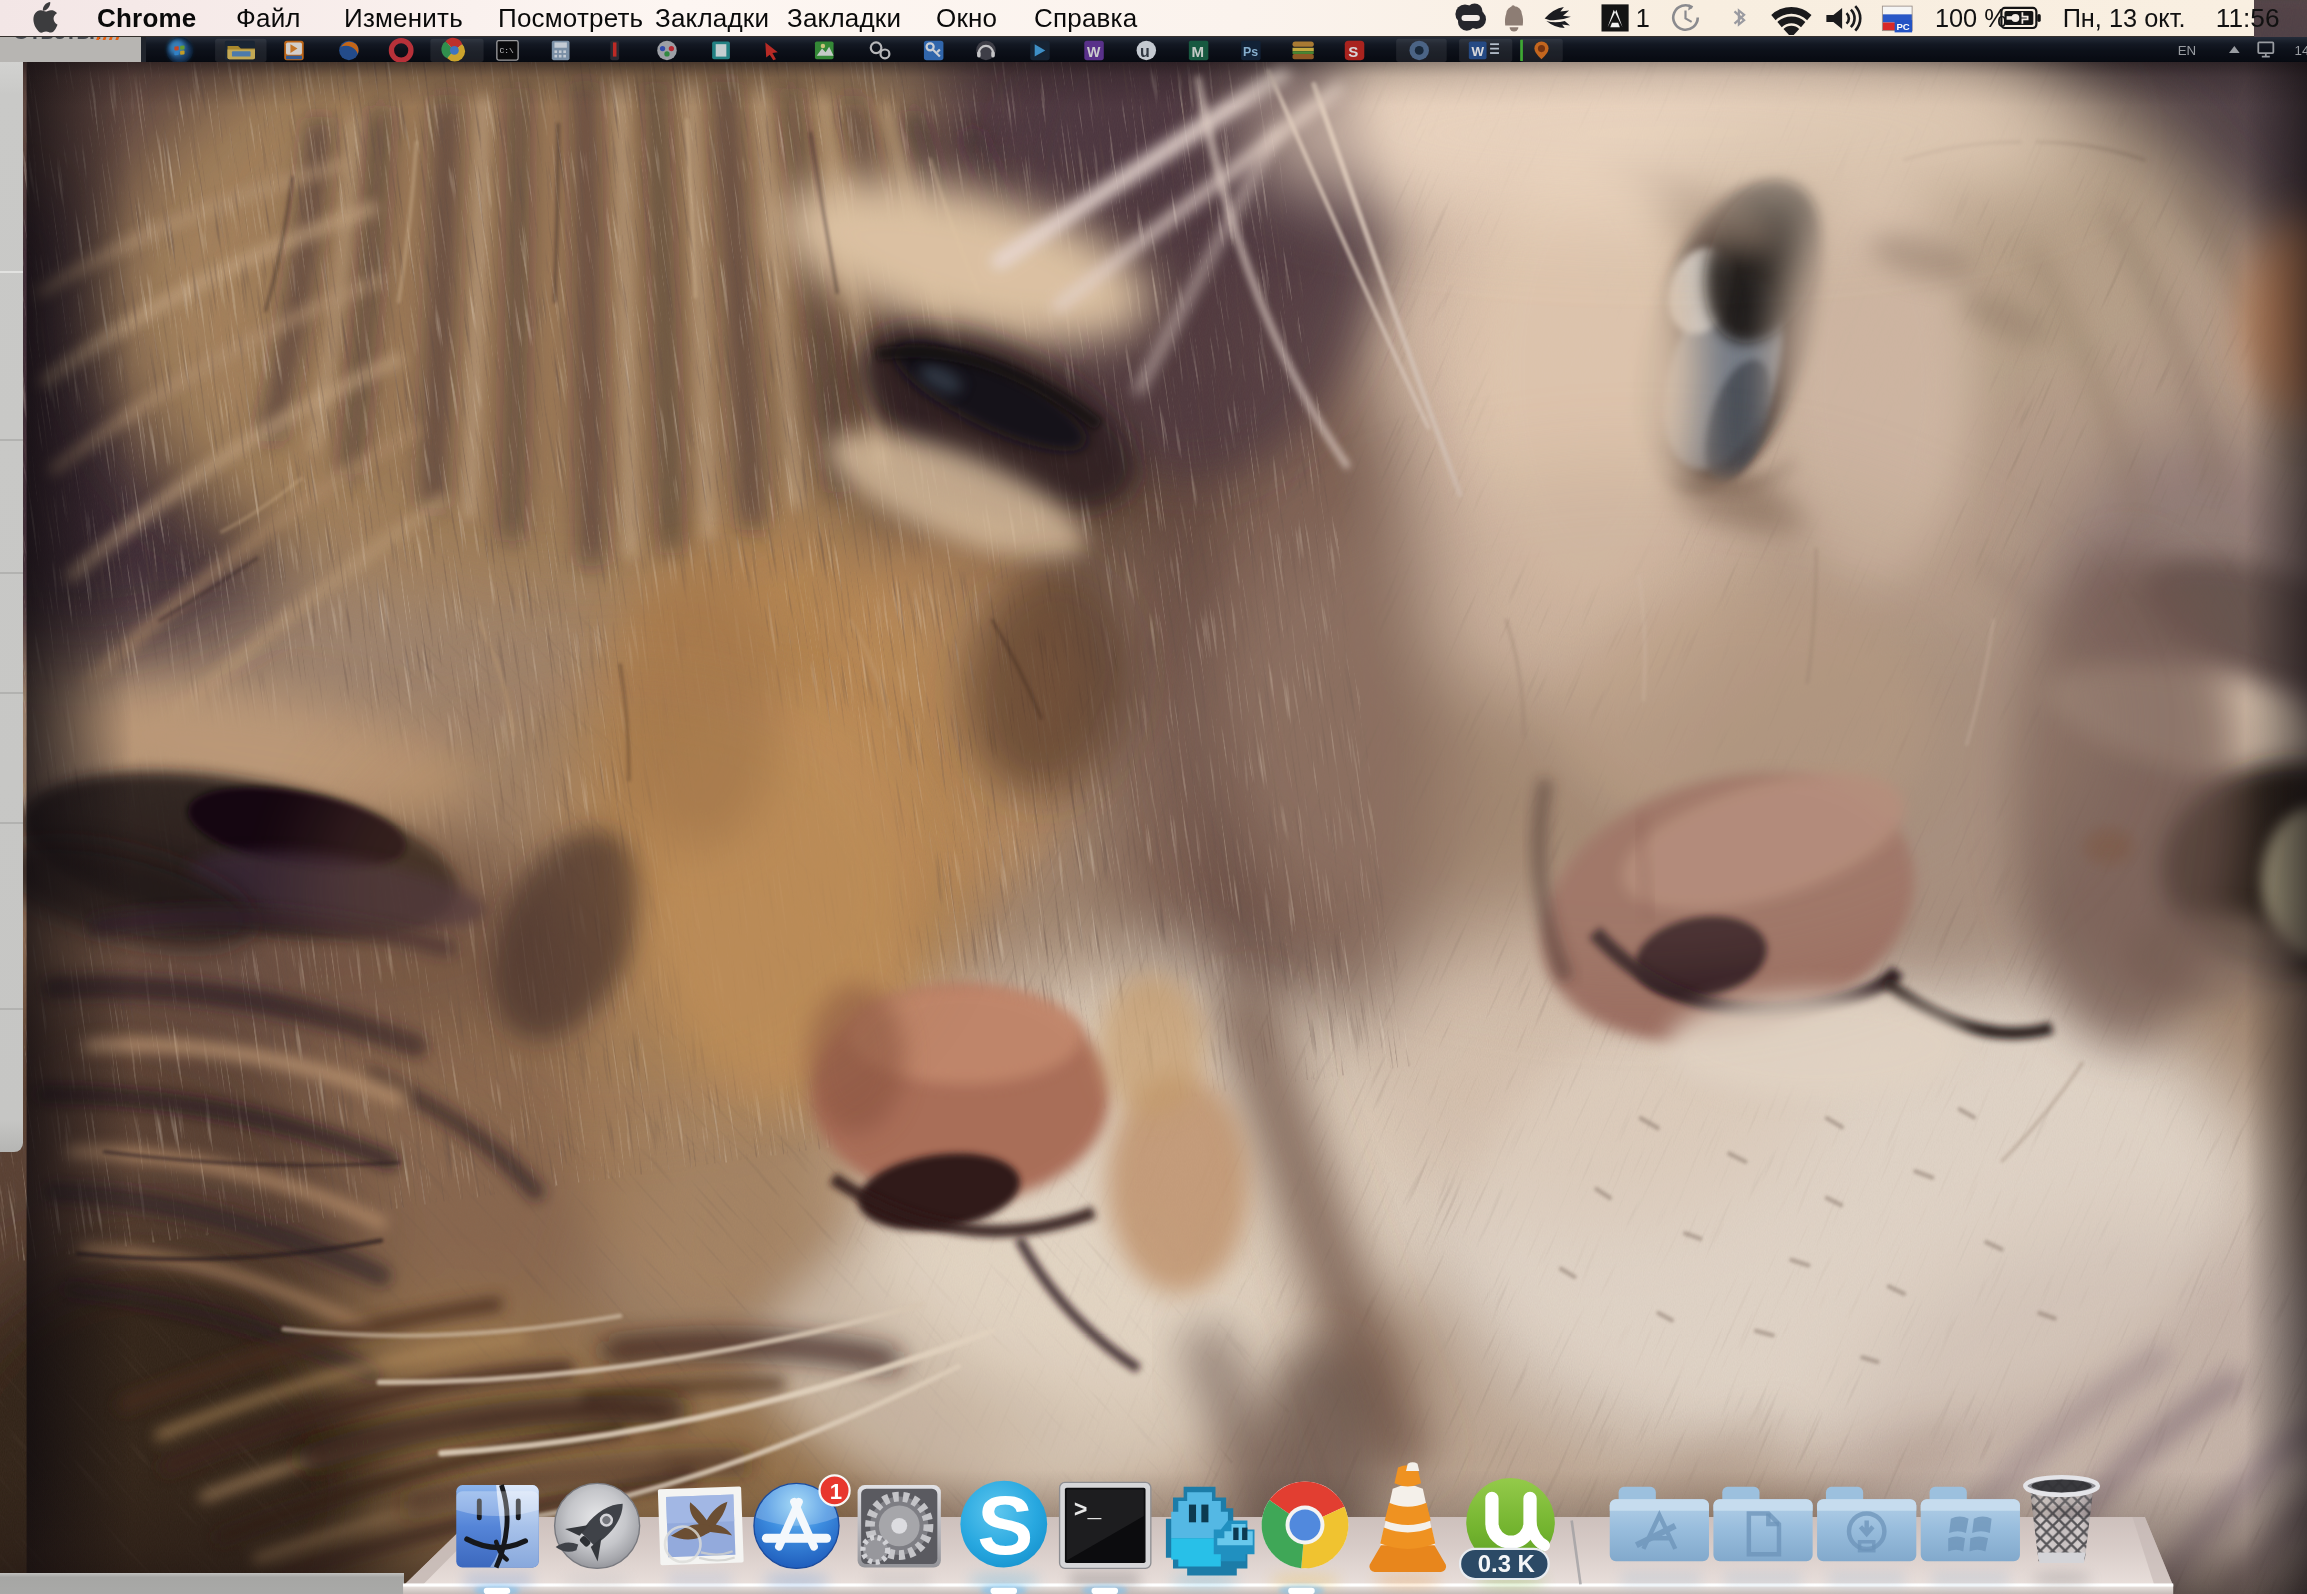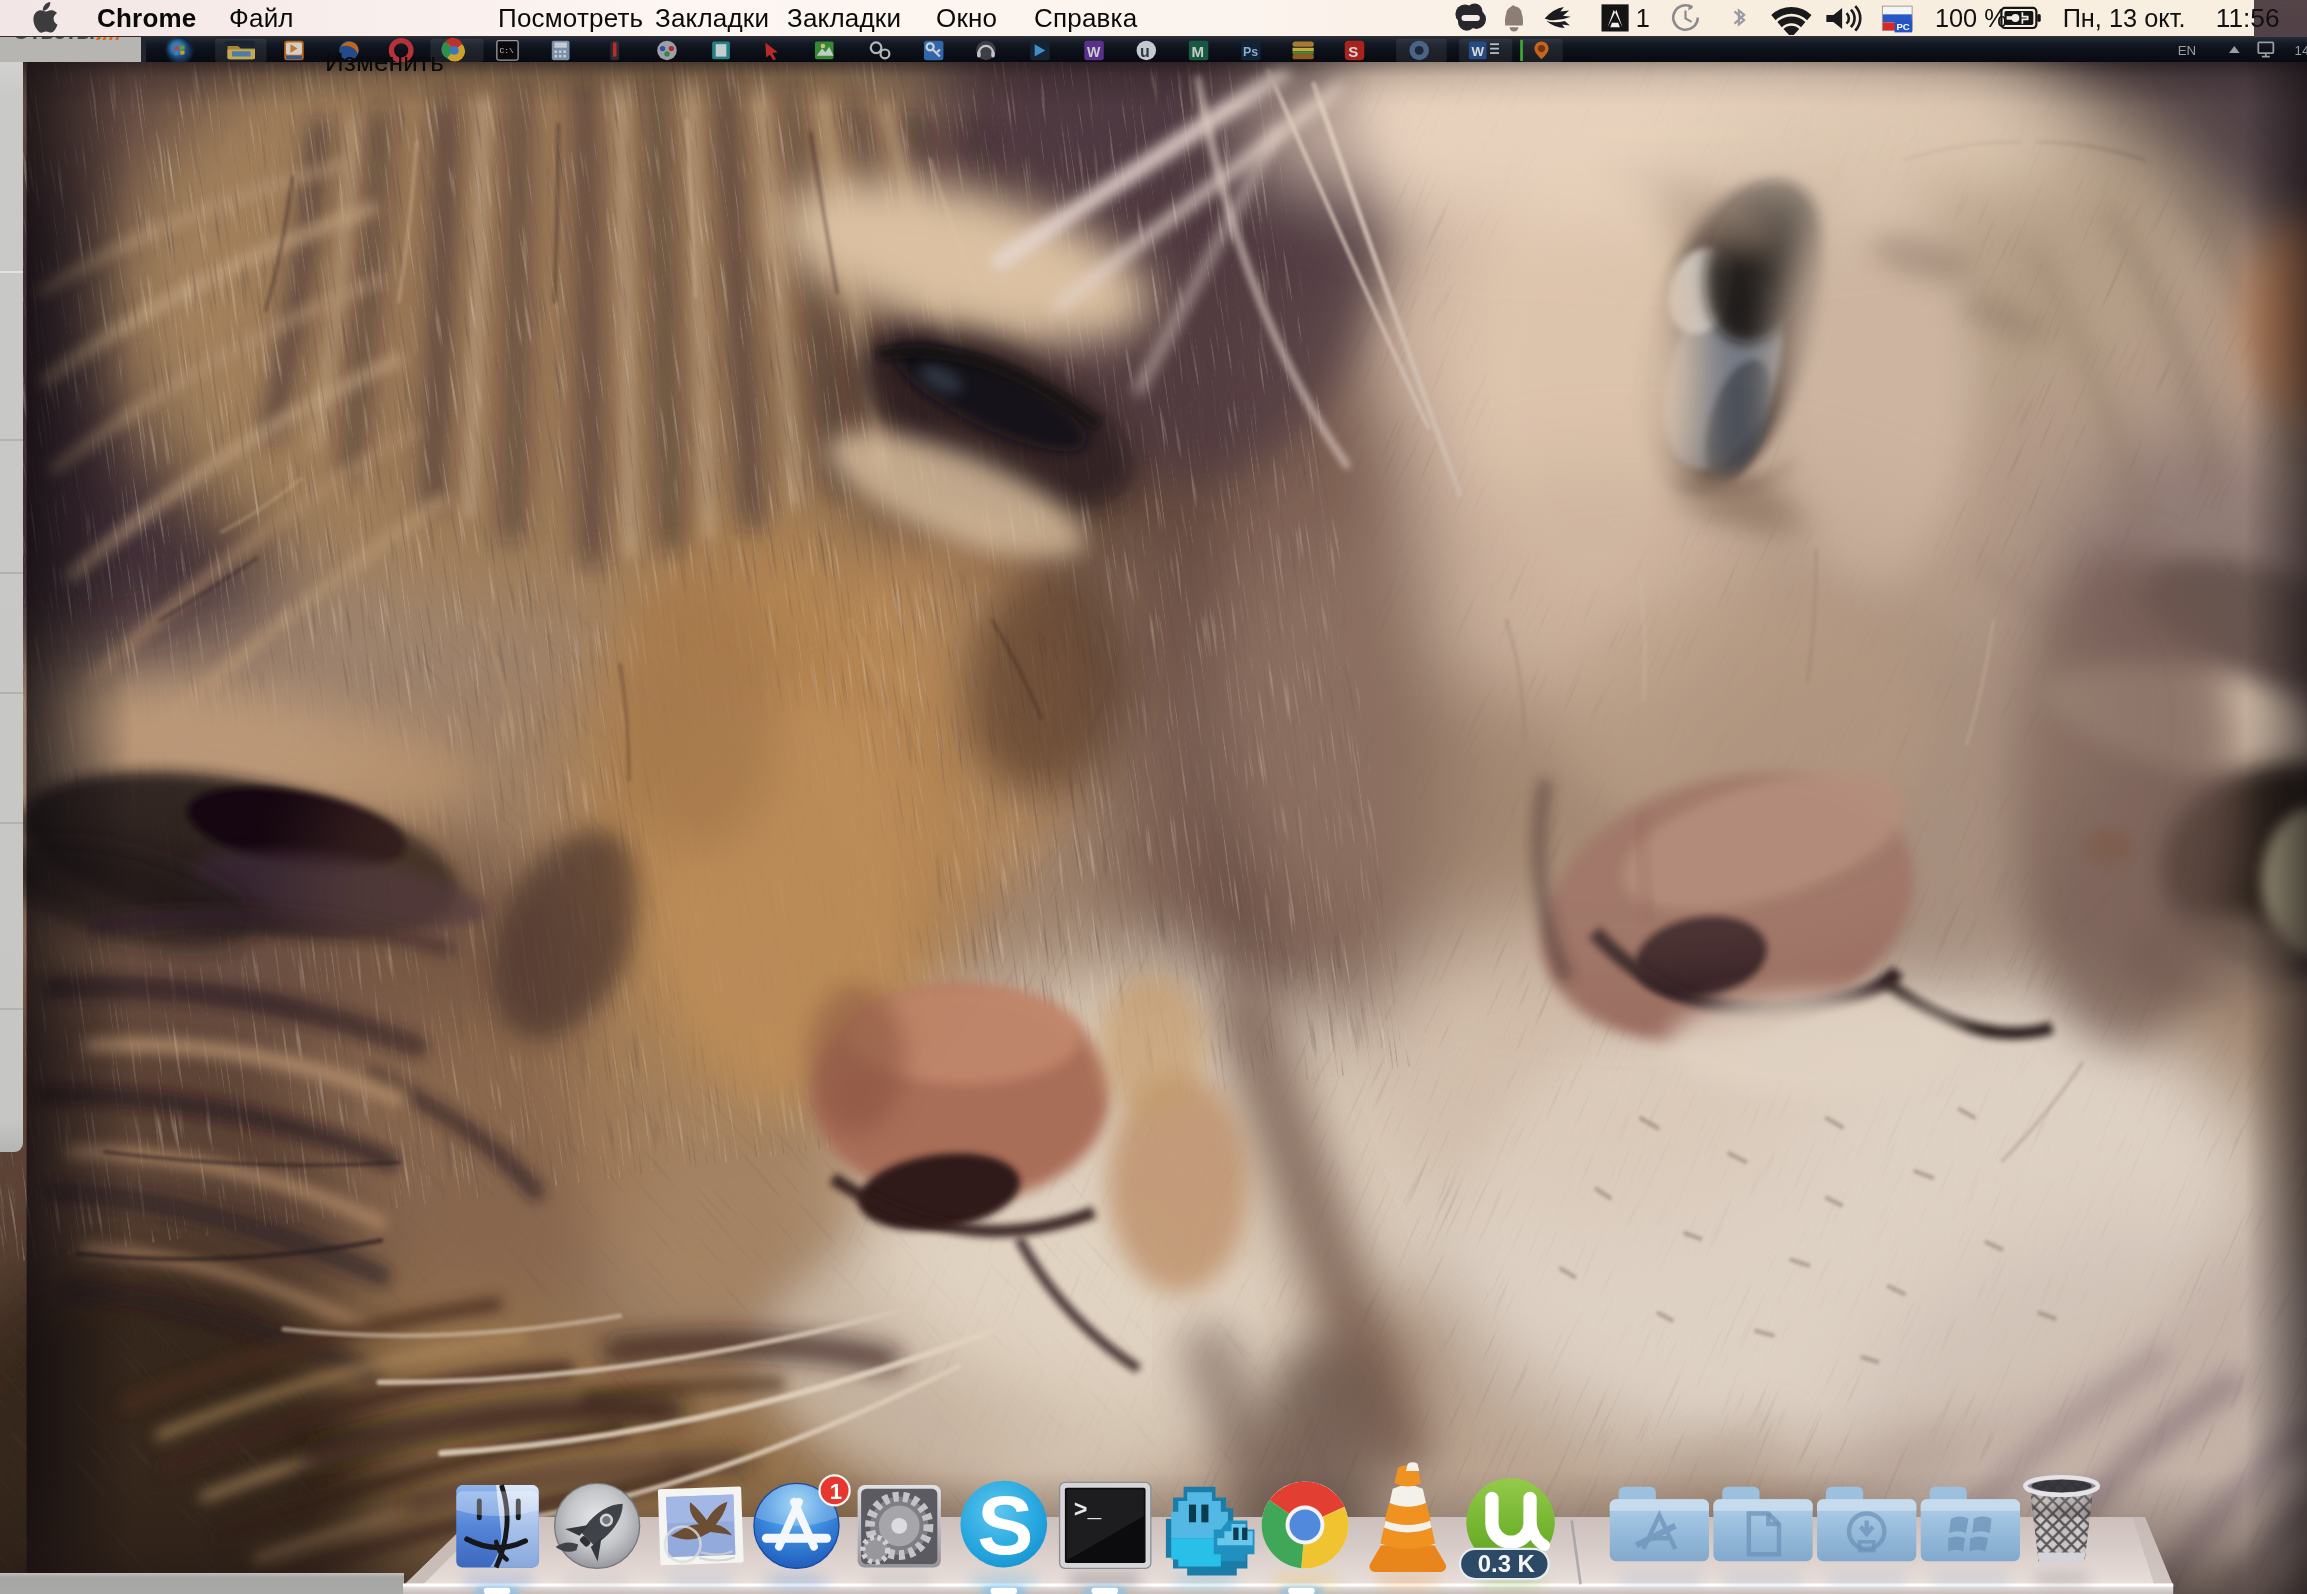--- a/index.html
+++ b/index.html
@@ -486,22 +486,22 @@
 </svg>
 </div>
 <div id="menubar">
 <svg width="80" height="35" viewBox="0 0 90 40" style="position:absolute;left:0;top:0;">
 <g transform="translate(42 5)">
 <path d="M 12.4 4.1 C 13.9 2.3 15.0 -0.2 14.7 -2.7 C 12.5 -2.6 9.9 -1.2 8.4 0.6 C 7.0 2.2 5.9 4.8 6.3 7.2 C 8.7 7.4 11.0 5.9 12.4 4.1 Z" fill="#3c3c3e"></path>
 <path d="M 18.5 16.2 C 18.6 21.3 22.9 23.0 23 23.1 C 22.9 23.2 22.3 25.6 20.7 28.0 C 19.3 30.1 17.8 32.2 15.5 32.2 C 13.2 32.2 12.5 30.9 9.9 30.9 C 7.3 30.9 6.5 32.2 4.3 32.3 C 2.1 32.4 0.4 30.0 -1 27.9 C -3.9 23.7 -6.1 16.1 -3.1 10.9 C -1.6 8.4 1.0 6.8 3.9 6.7 C 6.1 6.7 8.2 8.2 9.5 8.2 C 10.8 8.2 13.4 6.4 16.1 6.7 C 17.2 6.7 20.4 7.1 22.4 10.1 C 22.2 10.2 18.6 12.3 18.5 16.2 Z" fill="#3c3c3e"></path>
 </g>
 </svg>
 <div class="mi" style="left:97px;font-weight:bold;">Chrome</div>
-<div class="mi" style="left:229px;">Файл</div>
-<div class="mi" style="left:325px;margin-top:44px;">Изменить</div>
+<div class="mi" style="left:236px;">Файл</div>
+<div class="mi" style="left:344px;">Изменить</div>
 <div class="mi" style="left:476px;margin-left:22px;">Посмотреть</div>
 <div class="mi" style="left:655px;">Закладки</div>
 <div class="mi" style="left:787px;">Закладки</div>
 <div class="mi" style="left:936px;text-align:right;">Окно</div>
 <div class="mi" style="left:1034px;">Справка</div>
 <svg width="886" height="35" viewBox="1604 0 1000 40" style="position:absolute;left:1421px;top:0;">
 
 <g fill="#26262c">
 <circle cx="1648" cy="16" r="11"></circle>
           <circle cx="1661" cy="22" r="11"></circle>

